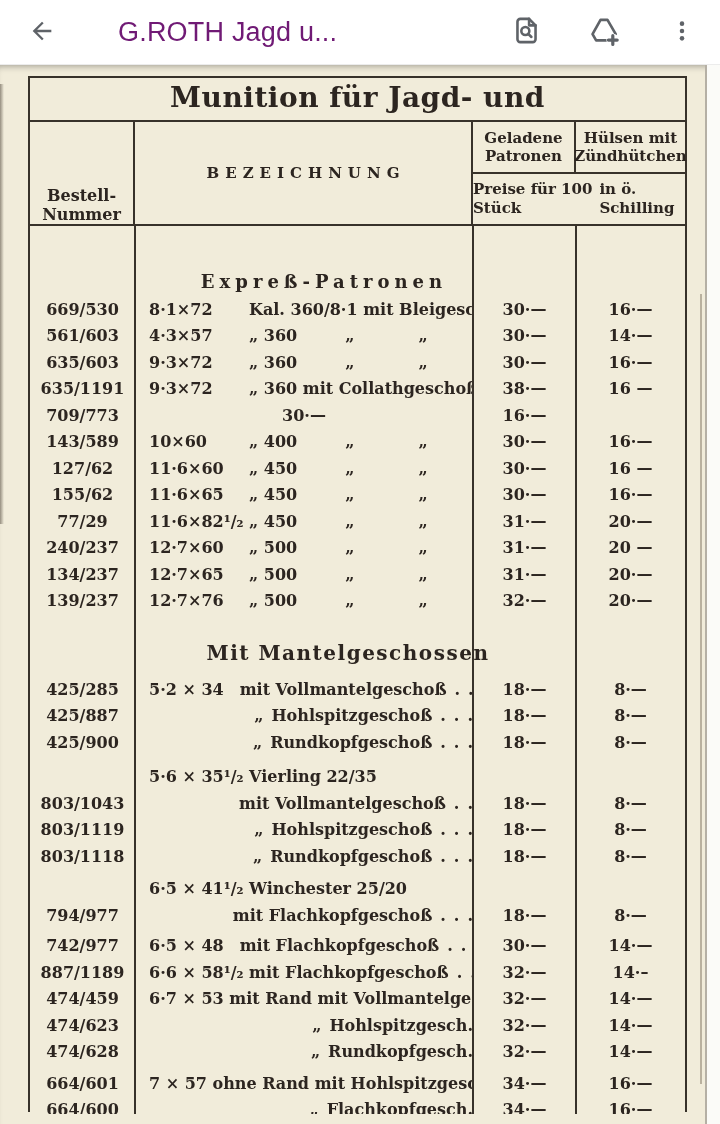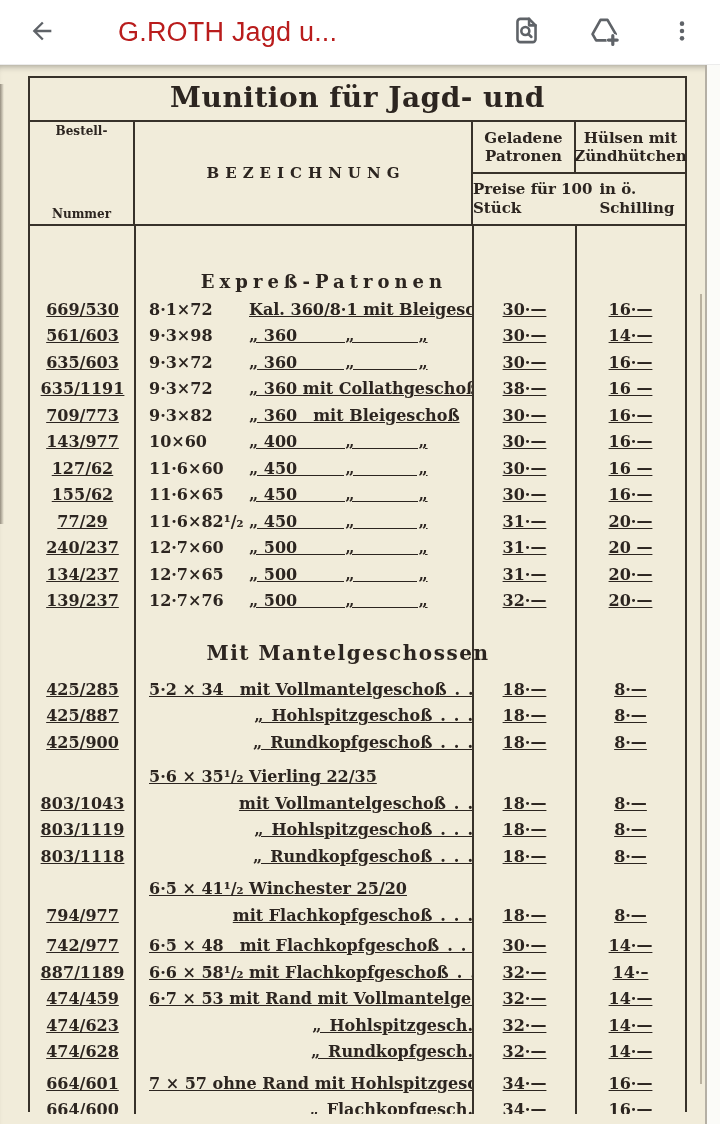--- a/index.html
+++ b/index.html
@@ -2,48 +2,48 @@
 <html><head>
 <meta charset="utf-8">
 <style>
   html,body{margin:0;padding:0;}
   .screen{position:relative;width:720px;height:1124px;overflow:hidden;background:#ffffff;font-family:"Liberation Sans",sans-serif;}
 
   
   .appbar{position:absolute;top:0;left:0;width:720px;height:64px;background:#ffffff;display:flex;align-items:center;z-index:5;border-bottom:1px solid #ececec;}
   .iconbtn{width:48px;height:48px;border:none;background:transparent;display:flex;align-items:center;justify-content:center;padding:0;cursor:pointer;}
   .backbtn{margin-left:18px;}
-  .appbar-title{flex:0 0 auto;margin-left:52px;font-size:27px;color:#b91c1c;letter-spacing:.2px;white-space:nowrap;}
+  .appbar-title{flex:0 0 auto;margin-left:52px;font-size:27px;color:#701a75;letter-spacing:.2px;white-space:nowrap;}
   .appbar-actions{margin-left:auto;display:flex;align-items:center;gap:30px;padding-right:14px;}
 
   
   .page{position:absolute;top:64px;left:0;width:720px;height:1060px;background:#f1ecda;box-shadow:inset 0 7px 7px -5px rgba(0,0,0,.35);}
   .scan-strip{position:absolute;top:0;right:0;width:13px;height:100%;background:#fbfbf8;border-left:2px solid rgba(95,85,65,.45);}
   .scan-line{position:absolute;top:230px;left:700px;width:2px;height:790px;background:rgba(80,70,50,.35);}
   .scan-shadow-left{position:absolute;top:20px;left:0;width:4px;height:440px;background:linear-gradient(to right,rgba(45,35,25,.45),rgba(45,35,25,0));}
 
   
   .doc{font-family:"DejaVu Serif","Liberation Serif",serif;font-weight:700;color:#2c2520;}
   .table{position:absolute;left:28px;top:12px;width:659px;height:1036px;border:2px solid #38322a;border-bottom:none;box-sizing:border-box;background:transparent;}
   .t-title{height:42px;border-bottom:2px solid #38322a;text-align:center;font-size:28px;line-height:40px;letter-spacing:.5px;overflow:hidden;}
   .t-header{display:grid;grid-template-columns:105px 338px 212px;height:102px;border-bottom:2px solid #38322a;}
   .hc{box-sizing:border-box;}
-  .hc1{border-right:2px solid #38322a;display:flex;flex-direction:column;align-items:center;justify-content:space-between;font-size:12px;line-height:19px;}
+  .hc1{border-right:2px solid #38322a;display:flex;flex-direction:column;align-items:center;justify-content:flex-end;font-size:16px;line-height:19px;}
   .hc2{border-right:2px solid #38322a;display:flex;align-items:center;justify-content:center;font-size:15px;letter-spacing:6px;padding-left:6px;}
   .hc3{display:flex;flex-direction:column;}
   .hc3-top{display:grid;grid-template-columns:103px 109px;height:52px;border-bottom:2px solid #38322a;box-sizing:border-box;}
   .hc3-top .pc{display:flex;flex-direction:column;align-items:center;justify-content:center;font-size:15px;line-height:18px;}
   .hc3-top .pc1{border-right:2px solid #38322a;box-sizing:border-box;}
   .hc3-bot{flex:1;display:flex;flex-direction:row;align-items:center;justify-content:center;font-size:15px;line-height:19px;}
 
   .t-body{position:relative;height:888px;overflow:hidden;}
   .vline{position:absolute;top:0;bottom:0;width:2px;background:#38322a;}
   .vl1{left:104px;} .vl2{left:442px;} .vl3{left:545px;}
 
-  .trow{display:grid;grid-template-columns:105px 338px 103px 109px;height:26.5px;align-items:center;font-size:16px;text-decoration:underline;}
+  .trow{display:grid;grid-template-columns:105px 338px 103px 109px;height:26.5px;align-items:center;font-size:16px;}
   .c-num{text-align:center;white-space:pre;}
   .c-desc{padding-left:14px;white-space:pre;overflow:hidden;}
   .c-desc .dim{display:inline-block;width:100px;}
   .c-desc.A-R{text-align:right;padding-right:0;}
   .c-p{text-align:center;white-space:pre;}
   .gap{width:100%;}
   .headrow{display:grid;grid-template-columns:105px 338px 212px;align-items:center;padding-left:20px;}
   .c-head{grid-column:2;text-align:center;}
   .h1{font-size:18px;letter-spacing:5px;}
   .h2{font-size:20px;letter-spacing:1.5px;margin-left:48px;}
@@ -136,44 +136,43 @@
             <div class="c-head h1">Expreß-Patronen</div>
           </div>
           <div class="trow">
             <div class="c-num">669/530</div>
             <div class="c-desc"><div class="dim">8·1×72</div>Kal. 360/8·1 mit Bleigeschoß</div>
             <div class="c-p">30·—</div>
             <div class="c-p">16·—</div>
           </div>
           <div class="trow">
             <div class="c-num">561/603</div>
-            <div class="c-desc"><div class="dim">9·3×98</div>„ 360   „    „</div>
+            <div class="c-desc"><div class="dim">4·3×57</div>„ 360   „    „</div>
             <div class="c-p">30·—</div>
             <div class="c-p">14·—</div>
           </div>
           <div class="trow">
             <div class="c-num">635/603</div>
             <div class="c-desc"><div class="dim">9·3×72</div>„ 360   „    „</div>
             <div class="c-p">30·—</div>
             <div class="c-p">16·—</div>
           </div>
           <div class="trow">
             <div class="c-num">635/1191</div>
             <div class="c-desc"><div class="dim">9·3×72</div>„ 360 mit Collathgeschoß</div>
             <div class="c-p">38·—</div>
             <div class="c-p">16 —</div>
           </div>
           <div class="trow">
             <div class="c-num">709/773</div>
-            <div class="c-desc"><div class="dim">9·3×82</div>„ 360  mit Bleigeschoß</div>
-            <div class="c-p">30·—</div>
-            <div class="c-p">16·—</div>
-          </div>
-          <div class="trow">
-            <div class="c-num">143/977</div>
+            <div class="c-p">30·—</div>
+            <div class="c-p">16·—</div>
+          </div>
+          <div class="trow">
+            <div class="c-num">143/589</div>
             <div class="c-desc"><div class="dim">10×60</div>„ 400   „    „</div>
             <div class="c-p">30·—</div>
             <div class="c-p">16·—</div>
           </div>
           <div class="trow">
             <div class="c-num">127/62</div>
             <div class="c-desc"><div class="dim">11·6×60</div>„ 450   „    „</div>
             <div class="c-p">30·—</div>
             <div class="c-p">16 —</div>
           </div>

